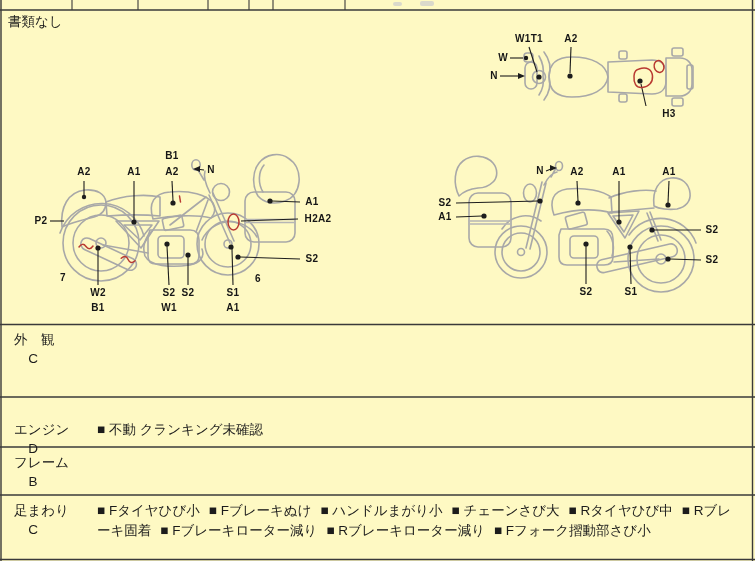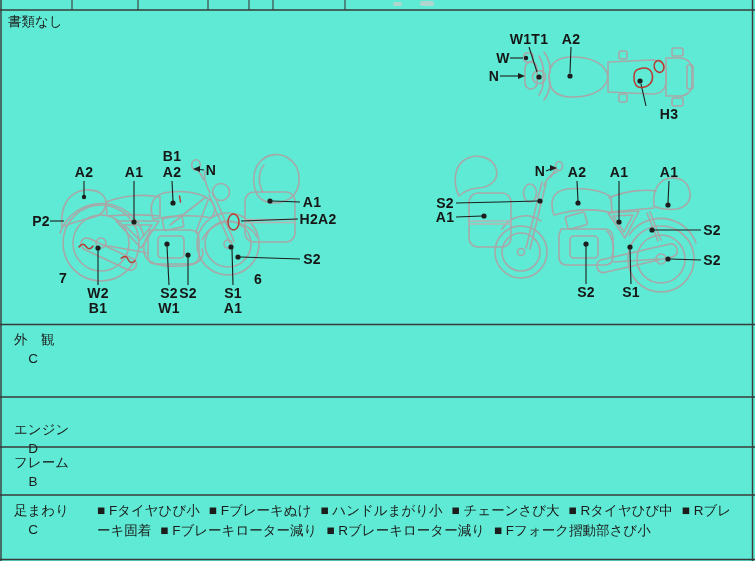--- a/index.html
+++ b/index.html
@@ -1,20 +1,20 @@
 <!DOCTYPE html>
 <html><head>
 <meta charset="utf-8">
 <style>
   html,body{margin:0;padding:0;background:#ffffff;}
-  .page{position:relative;width:755px;height:561px;background:#5eead4;overflow:hidden;
+  .page{position:relative;width:755px;height:561px;background:#fef9c3;overflow:hidden;
         font-family:"Liberation Sans",sans-serif;color:#1c1c1c;}
   .art{position:absolute;left:0;top:0;z-index:1;}
   .doc-note{position:absolute;left:8px;top:13px;font-size:13.5px;z-index:3;}
-  .dl{position:absolute;transform:translate(-50%,-50%);font-size:14px;font-weight:600;
+  .dl{position:absolute;transform:translate(-50%,-50%);font-size:10px;font-weight:600;
       color:#161616;letter-spacing:.3px;white-space:nowrap;z-index:3;line-height:1;}
   .row{position:absolute;left:0;width:713px;z-index:3;}
   .cat{position:absolute;left:14px;top:7px;font-size:13.5px;white-space:pre;}
   .grade{position:absolute;left:0;top:27px;width:66px;text-align:center;font-size:13.5px;}
   .items{position:absolute;left:97px;top:6px;width:642px;font-size:13.5px;line-height:19.5px;}
   .itm{margin-right:9px;}
   .smudge{position:absolute;background:#cdcdcd;border-radius:2px;opacity:.75;z-index:2;}
 </style>
 </head>
 <body>
@@ -230,20 +230,21 @@
   <div class="dl" style="left:586px;top:292px;">S2</div>
   <div class="dl" style="left:631px;top:292px;">S1</div>
 
   <div class="row" style="top:324px;height:73px;">
     <div class="cat">外　観</div>
     <div class="grade">C</div>
   </div>
   <div class="row" style="top:398px;height:50px;margin-top:16px;">
     <div class="cat">エンジン</div>
     <div class="grade">D</div>
+    <div class="items"><span class="itm">■&nbsp;不動 クランキング未確認</span></div>
   </div>
   <div class="row" style="top:447px;height:48px;">
     <div class="cat">フレーム</div>
     <div class="grade">B</div>
   </div>
   <div class="row" style="top:495px;height:64px;">
     <div class="cat">足まわり</div>
     <div class="grade">C</div>
     <div class="items"><span class="itm">■&nbsp;Fタイヤひび小</span><span class="itm">■&nbsp;Fブレーキぬけ</span><span class="itm">■&nbsp;ハンドルまがり小</span><span class="itm">■&nbsp;チェーンさび大</span><span class="itm">■&nbsp;Rタイヤひび中</span><span class="itm">■&nbsp;Rブレーキ固着</span><span class="itm">■&nbsp;Fブレーキローター減り</span><span class="itm">■&nbsp;Rブレーキローター減り</span><span class="itm">■&nbsp;Fフォーク摺動部さび小</span></div>
   </div>

